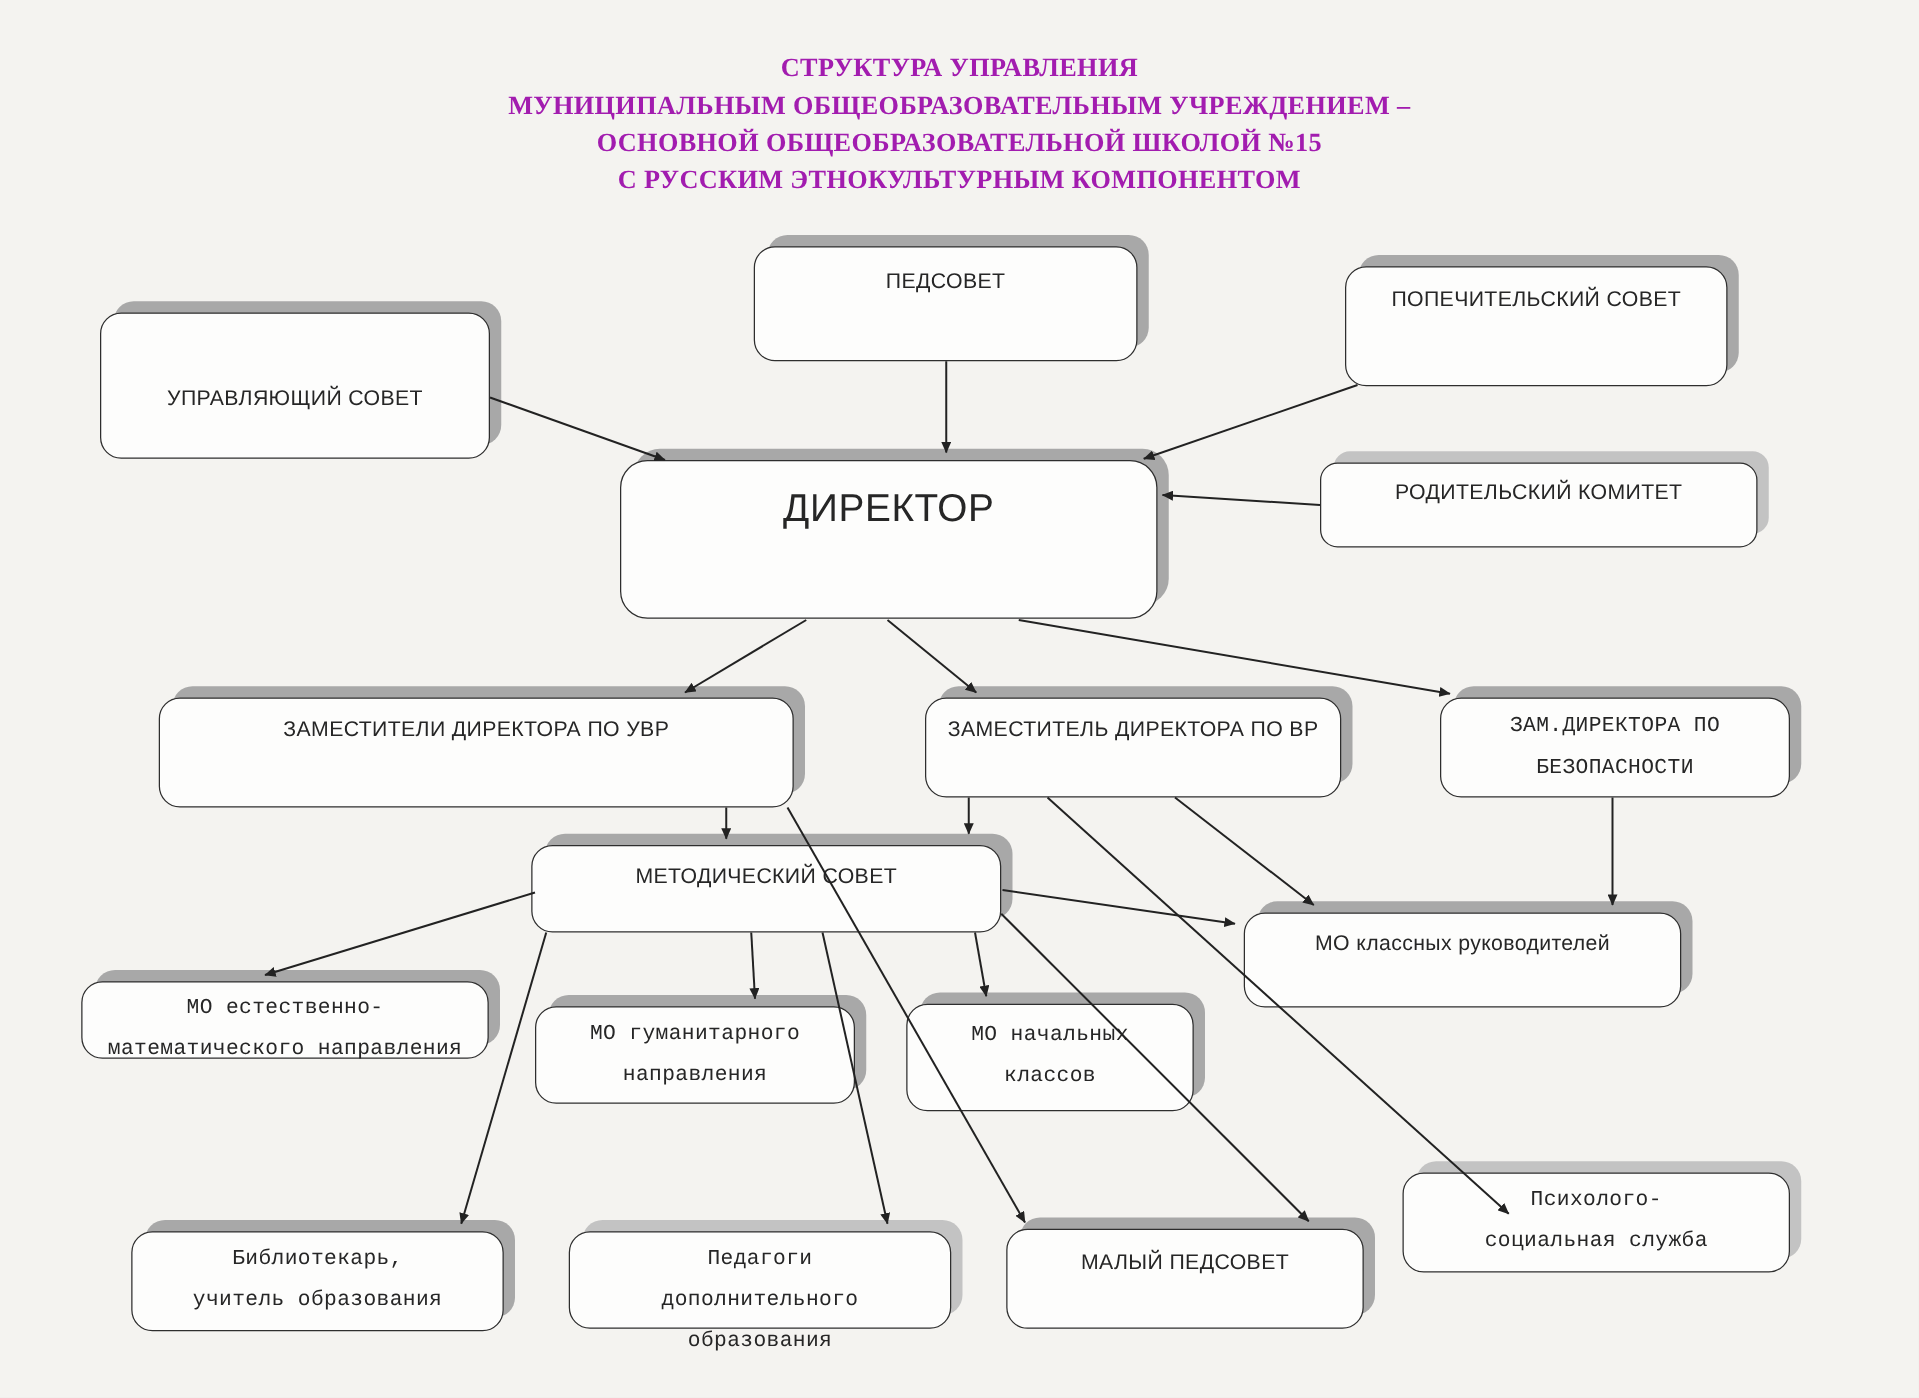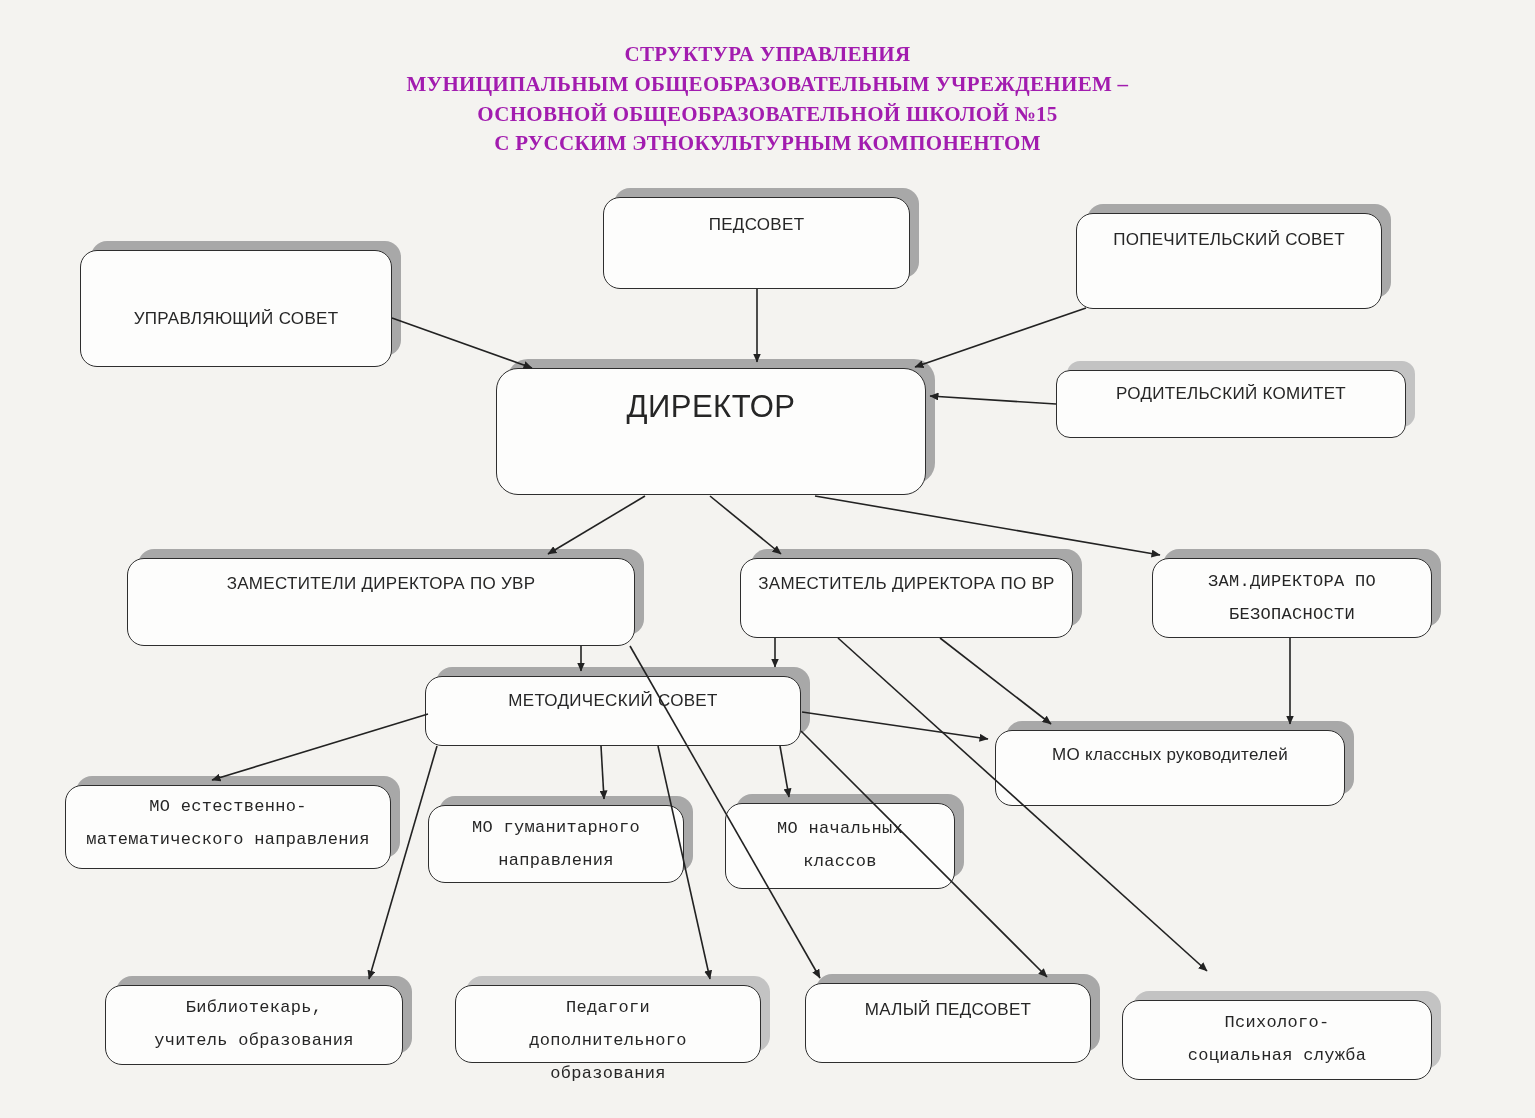--- a/index.html
+++ b/index.html
@@ -99,21 +99,21 @@
   </div>
 
   <div class="box" style="left:995px;top:730px;width:350px;height:76px;padding:14px 14px 0;">
     <span class="lbl">МО классных руководителей</span>
   </div>
 
   <div class="box" style="left:425px;top:676px;width:376px;height:70px;padding:14px 14px 0;">
     <span class="lbl">МЕТОДИЧЕСКИЙ СОВЕТ</span>
   </div>
 
-  <div class="box two-line" style="left:65px;top:785px;width:326px;height:84px;padding:4px 18px 0;">
+  <div class="box two-line" style="left:65px;top:785px;width:326px;height:62px;padding:4px 18px 0;">
     <span class="lbl">МО естественно-математического направления</span>
   </div>
 
   <div class="box two-line" style="left:428px;top:805px;width:256px;height:78px;padding:5px 28px 0;">
     <span class="lbl">МО гуманитарного направления</span>
   </div>
 
   <div class="box two-line" style="left:725px;top:803px;width:230px;height:86px;padding:8px 30px 0;">
     <span class="lbl">МО начальных классов</span>
   </div>
@@ -123,21 +123,21 @@
   </div>
 
   <div class="box two-line light" style="left:455px;top:985px;width:306px;height:78px;padding:5px 28px 0;">
     <span class="lbl">Педагоги дополнительного образования</span>
   </div>
 
   <div class="box" style="left:805px;top:983px;width:286px;height:80px;padding:16px 14px 0;">
     <span class="lbl">МАЛЫЙ ПЕДСОВЕТ</span>
   </div>
 
-  <div class="box two-line light" style="left:1122px;top:1000px;width:310px;height:80px;padding:5px 50px 0;">
+  <div class="box two-line light" style="left:1122px;top:938px;width:310px;height:80px;padding:5px 50px 0;">
     <span class="lbl">Психолого-социальная служба</span>
   </div>
 
   <svg class="arrows" viewBox="0 0 1535 1118" xmlns="http://www.w3.org/2000/svg">
     <defs>
       <marker id="ah" markerWidth="10" markerHeight="8" refX="8.5" refY="4" orient="auto" markerUnits="userSpaceOnUse">
         <path d="M0,0 L9,4 L0,8 Z" fill="#222222"></path>
       </marker>
     </defs>
     <line x1="757" y1="289" x2="757" y2="362" marker-end="url(#ah)"></line>

